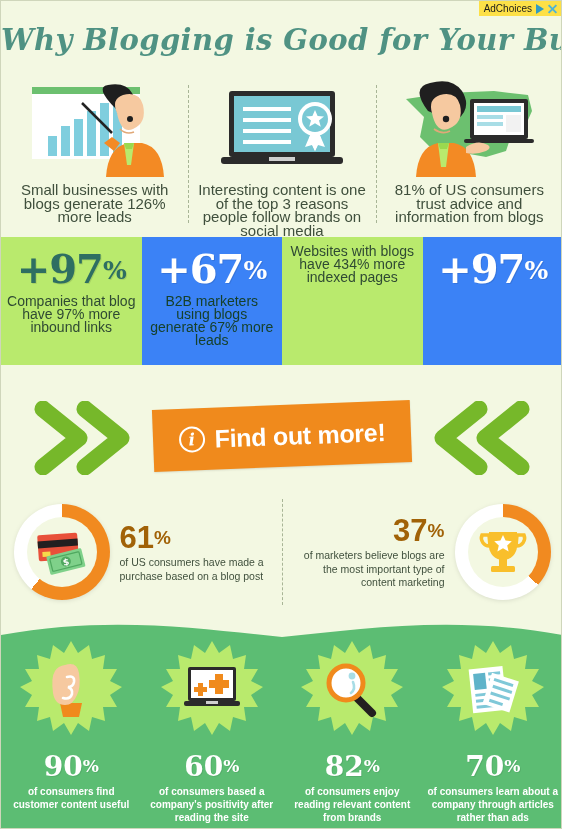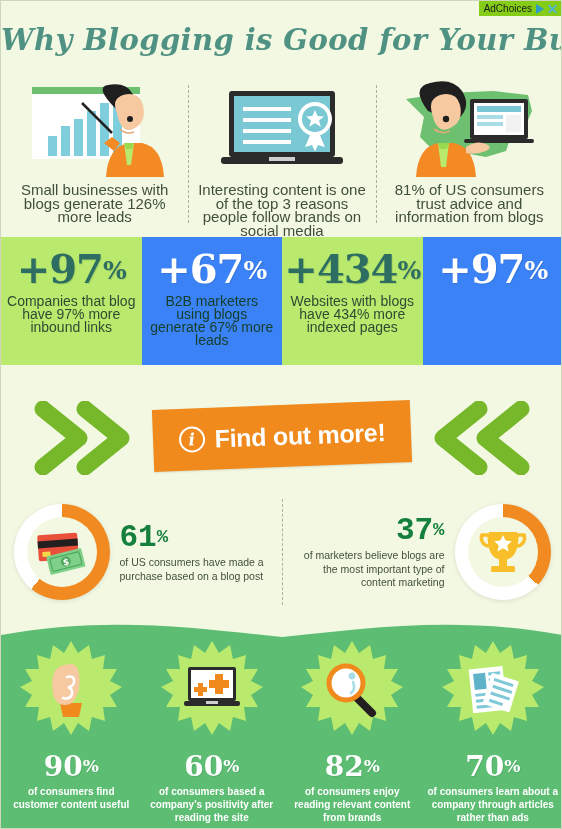--- a/index.html
+++ b/index.html
@@ -16,21 +16,21 @@
     border: 1px solid #cfd6bb;
     overflow: hidden;
   }
 
   
   .adchoices {
     position: absolute; top: 0px; right: 0px;
     height: 15px;
     display: flex; align-items: center; gap: 3px;
     padding: 0 3px 0 5px;
-    background: #84cc16;
+    background: #fde047;
     z-index: 50;
   }
   .adchoices-label {
     font-size: 10px; color: #1b1b1b; line-height: 15px;
     white-space: nowrap;
   }
   .adc-tri {
     width: 0; height: 0;
     border-top: 5px solid transparent;
     border-bottom: 5px solid transparent;
@@ -174,23 +174,23 @@
     left: 13px; top: 13px; width: 70px; height: 70px;
     border-radius: 50%;
     background: #f3f8e2;
   }
   .donut-art {
     position: absolute; left: 18px; top: 18px;
     width: 60px; height: 60px; z-index: 3;
   }
   .donut-txt { max-width: 150px; }
   .donut-num {
-    font-family: Liberation Mono, monospace;
+    font-family: Liberation Sans, sans-serif;
     font-weight: 700; font-size: 31px; line-height: 33px;
-    color: #15803d;
+    color: #a16207;
   }
   .donut-num .pct { font-size: 19px; vertical-align: 4px; }
   .donut-desc {
     margin-top: 2px;
     font-size: 10.5px; line-height: 13.5px; color: #3f4f3c;
   }
   .donut-cell.rtl .donut-txt { text-align: right; }
 
   
   .bottom {
@@ -325,23 +325,20 @@
       </div>
       <div class="statdesc">Companies that blog have 97% more inbound links</div>
     </div>
     <div class="statcell dark">
       <div class="statnum">
         <span>+67</span><span class="pct">%</span>
       </div>
       <div class="statdesc">B2B marketers using blogs generate 67% more leads</div>
     </div>
     <div class="statcell light">
-      <div class="statnum">
-        <span>+434</span><span class="pct">%</span>
-      </div>
       <div class="statdesc">Websites with blogs have 434% more indexed pages</div>
     </div>
     <div class="statcell dark">
       <div class="statnum">
         <span>+97</span><span class="pct">%</span>
       </div>
     </div>
   </div>
 
   <div class="cta-row">

